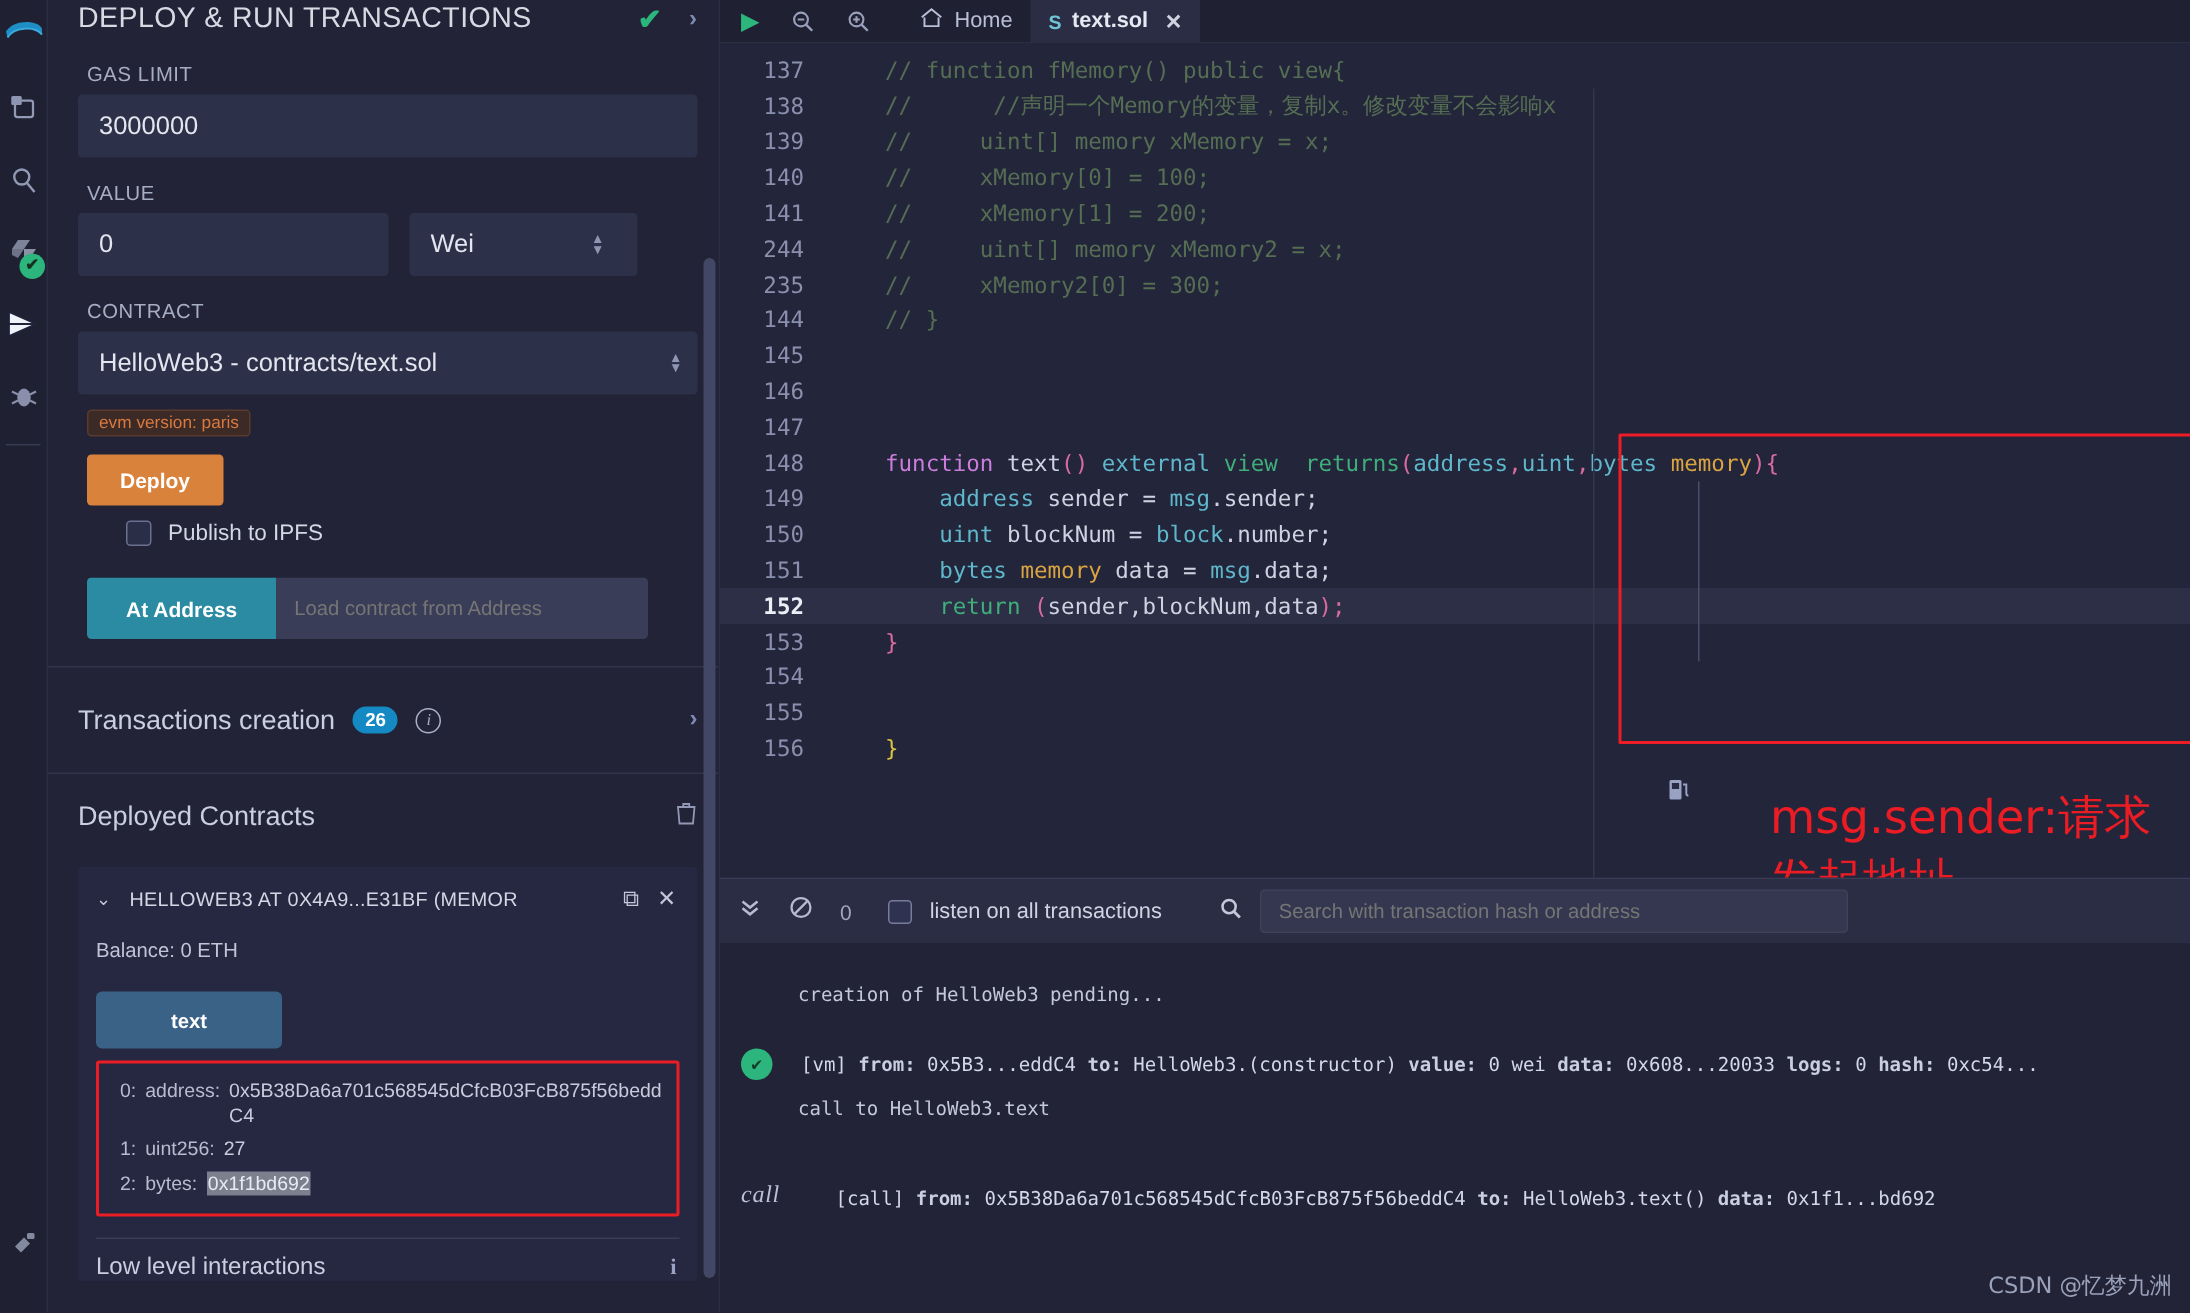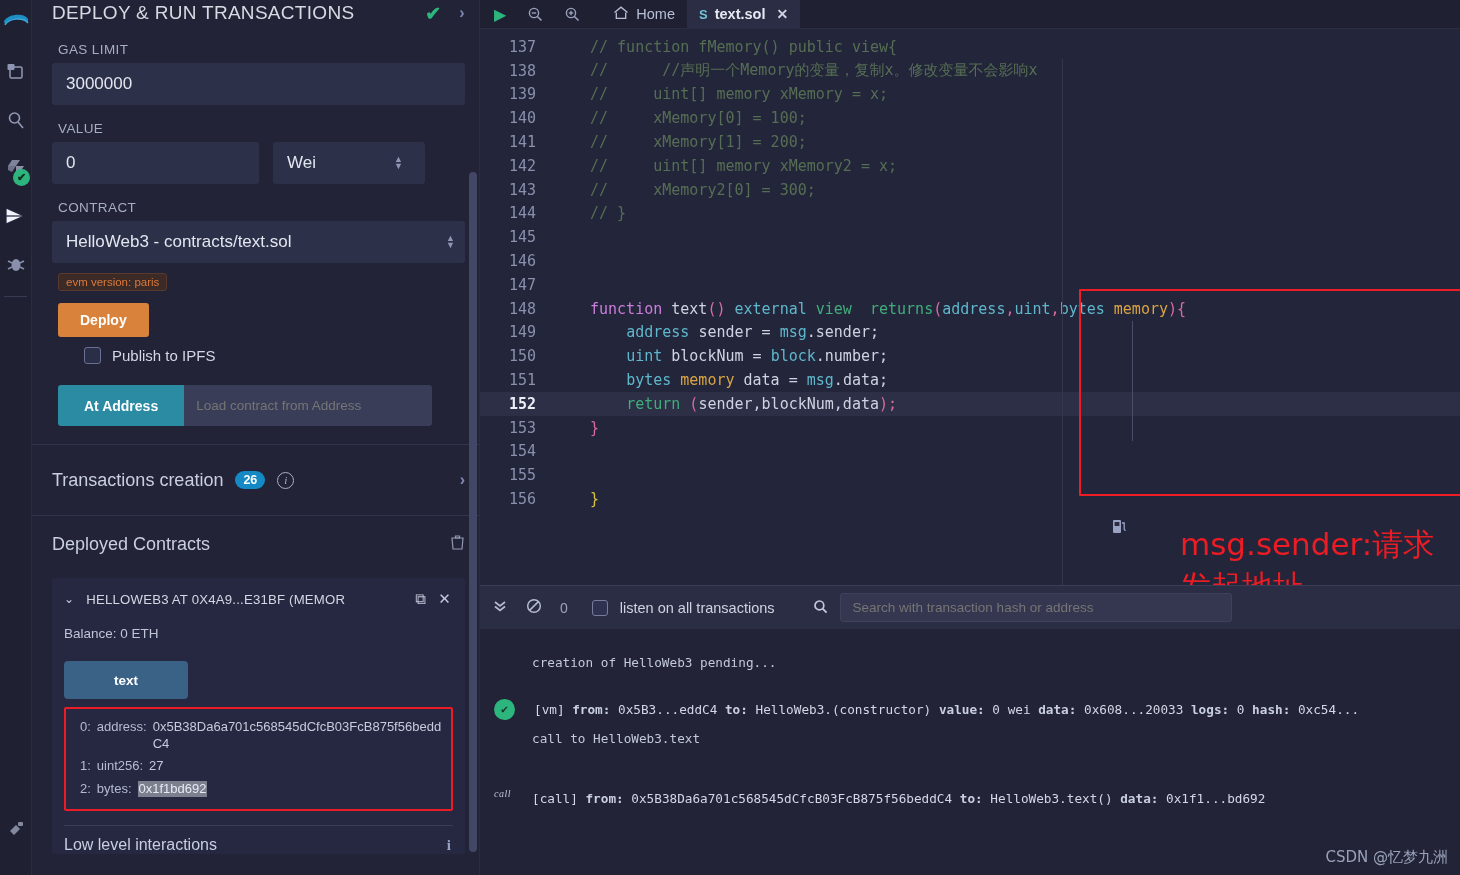--- a/index.html
+++ b/index.html
@@ -276,22 +276,22 @@
   }
   .tline { padding-left: 52px; color: #c3c8da; font-size: 12.7px; }
   .logrow { display: flex; align-items: flex-start; padding-left: 14px; }
   .ok-circle {
     width: 21px; height: 21px; border-radius: 50%;
     background: #2cb67d; color: #163a28;
     font-size: 12px; line-height: 21px; text-align: center; font-weight: bold;
     flex: 0 0 21px; margin-right: 19px;
   }
   .calltag {
-    flex: 0 0 21px; margin-right: 17px; color: #bcc1d6;
-    font-size: 10px; font-style: italic; font-family: "Liberation Serif", serif;
+    flex: 0 0 21px; margin-right: 37px; color: #bcc1d6;
+    font-size: 16px; font-style: italic; font-family: "Liberation Serif", serif;
     letter-spacing: .5px;
   }
   .logtext { color: #d3d7e6; font-size: 12.7px; white-space: nowrap; line-height: 21px;}
   .logtext .lbl { color: #c9cee0; font-weight: bold; }
   #watermark {
     position: absolute; right: 12px; bottom: 8px;
     color: #9aa1bb; font-size: 15px;
     font-family: "DejaVu Sans", sans-serif;
   }
 </style>
@@ -512,25 +512,25 @@
           </div>
           <div class="codeline">
             <span class="lnum">140</span>
             <span class="ctext"><span class="cm">//     xMemory[0] = 100;</span></span>
           </div>
           <div class="codeline">
             <span class="lnum">141</span>
             <span class="ctext"><span class="cm">//     xMemory[1] = 200;</span></span>
           </div>
           <div class="codeline">
-            <span class="lnum">142</span>
+            <span class="lnum">244</span>
             <span class="ctext"><span class="cm">//     uint[] memory xMemory2 = x;</span></span>
           </div>
           <div class="codeline">
-            <span class="lnum">143</span>
+            <span class="lnum">235</span>
             <span class="ctext"><span class="cm">//     xMemory2[0] = 300;</span></span>
           </div>
           <div class="codeline">
             <span class="lnum">144</span>
             <span class="ctext"><span class="cm">// }</span></span>
           </div>
           <div class="codeline">
             <span class="lnum">145</span>
             <span class="ctext"></span>
           </div>

